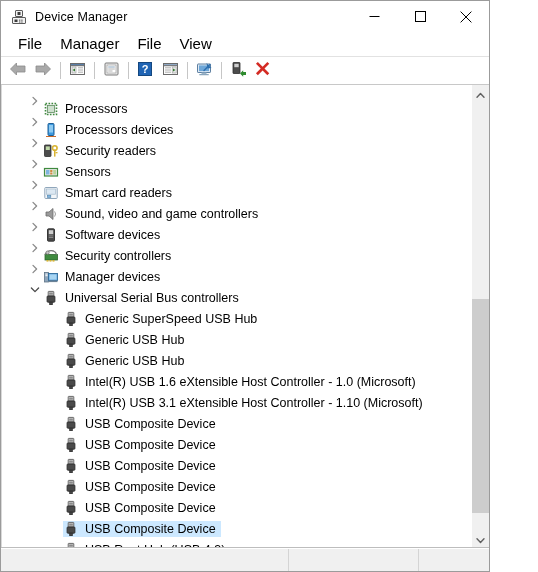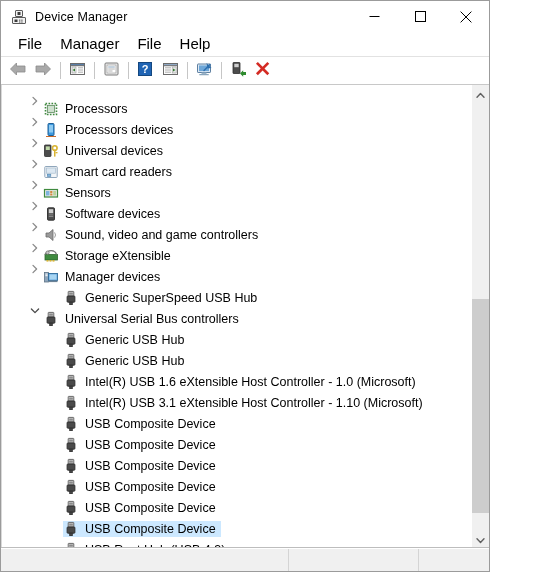--- a/index.html
+++ b/index.html
@@ -272,21 +272,21 @@
           <line x1="11.4" y1="0.6" x2="0.6" y2="11.4" stroke="#000" stroke-width="1"></line>
         </svg>
       </div>
     </div>
   </div>
 
   <div class="menubar">
     <div class="menu-item">File</div>
     <div class="menu-item">Manager</div>
     <div class="menu-item">File</div>
-    <div class="menu-item">Help</div>
+    <div class="menu-item">View</div>
   </div>
 
   <div class="toolbar">
 
     <div class="tb-btn">
       <span>
         <svg width="18" height="16" viewBox="0 0 18 16">
           <path d="M7.5 2 L1.5 8 L7.5 14 L7.5 11 L16 11 L16 5 L7.5 5 Z" fill="#a9a9a9" stroke="#8a8a8a" stroke-width="0.8" stroke-linejoin="round"></path>
         </svg>
       </span>
@@ -435,37 +435,21 @@
             </svg>
           </div>
           <div class="row-inner">
             <span class="row-icon"><svg width="16" height="16" viewBox="0 0 16 16">
         <rect x="1.5" y="2" width="6.5" height="11.5" rx="0.8" fill="#4c4c4c" stroke="#2f2f2f" stroke-width="0.8"></rect>
         <rect x="2.8" y="3.4" width="4" height="3.6" fill="#bfd8a8"></rect>
         <circle cx="11.8" cy="5" r="2.3" fill="none" stroke="#d9b433" stroke-width="1.6"></circle>
         <rect x="11" y="6.6" width="1.5" height="7" fill="#d9b433"></rect>
         <rect x="12.5" y="9" width="2" height="1.3" fill="#d9b433"></rect>
       </svg></span>
-            <span class="row-label">Universal devices</span>
-          </div>
-        </div>
-        <div class="row lvl1">
-          <div class="pad" style="width: 26px; flex: 0 0 auto;"></div>
-          <div class="twisty">
-            <svg width="10" height="10" viewBox="0 0 10 10">
-              <path d="M3 1.4 L6.6 5 L3 8.6" fill="none" stroke="#8a8a8a" stroke-width="1.3" stroke-linecap="round" stroke-linejoin="round"></path>
-            </svg>
-          </div>
-          <div class="row-inner">
-            <span class="row-icon"><svg width="16" height="16" viewBox="0 0 16 16">
-        <rect x="1.8" y="2.5" width="12.4" height="11" rx="0.8" fill="#f2f5f8" stroke="#8fa6bb" stroke-width="1"></rect>
-        <rect x="3.4" y="4" width="9.2" height="5.2" fill="#dce8f2" stroke="#a8bccd" stroke-width="0.7"></rect>
-        <rect x="4.4" y="10.2" width="3.4" height="2.2" fill="#7fb4df" stroke="#4f84ae" stroke-width="0.6"></rect>
-      </svg></span>
-            <span class="row-label">Smart card readers</span>
+            <span class="row-label">Security readers</span>
           </div>
         </div>
         <div class="row lvl1">
           <div class="pad" style="width: 26px; flex: 0 0 auto;"></div>
           <div class="twisty">
             <svg width="10" height="10" viewBox="0 0 10 10">
               <path d="M3 1.4 L6.6 5 L3 8.6" fill="none" stroke="#8a8a8a" stroke-width="1.3" stroke-linecap="round" stroke-linejoin="round"></path>
             </svg>
           </div>
           <div class="row-inner">
@@ -481,60 +465,76 @@
         </div>
         <div class="row lvl1">
           <div class="pad" style="width: 26px; flex: 0 0 auto;"></div>
           <div class="twisty">
             <svg width="10" height="10" viewBox="0 0 10 10">
               <path d="M3 1.4 L6.6 5 L3 8.6" fill="none" stroke="#8a8a8a" stroke-width="1.3" stroke-linecap="round" stroke-linejoin="round"></path>
             </svg>
           </div>
           <div class="row-inner">
             <span class="row-icon"><svg width="16" height="16" viewBox="0 0 16 16">
+        <rect x="1.8" y="2.5" width="12.4" height="11" rx="0.8" fill="#f2f5f8" stroke="#8fa6bb" stroke-width="1"></rect>
+        <rect x="3.4" y="4" width="9.2" height="5.2" fill="#dce8f2" stroke="#a8bccd" stroke-width="0.7"></rect>
+        <rect x="4.4" y="10.2" width="3.4" height="2.2" fill="#7fb4df" stroke="#4f84ae" stroke-width="0.6"></rect>
+      </svg></span>
+            <span class="row-label">Smart card readers</span>
+          </div>
+        </div>
+        <div class="row lvl1">
+          <div class="pad" style="width: 26px; flex: 0 0 auto;"></div>
+          <div class="twisty">
+            <svg width="10" height="10" viewBox="0 0 10 10">
+              <path d="M3 1.4 L6.6 5 L3 8.6" fill="none" stroke="#8a8a8a" stroke-width="1.3" stroke-linecap="round" stroke-linejoin="round"></path>
+            </svg>
+          </div>
+          <div class="row-inner">
+            <span class="row-icon"><svg width="16" height="16" viewBox="0 0 16 16">
+        <path d="M3 6 L6 6 L10 2.5 L10 13.5 L6 10 L3 10 Z" fill="#9a9a9a" stroke="#6b6b6b" stroke-width="0.8" stroke-linejoin="round"></path>
+        <path d="M11.6 5.4 Q13.4 8 11.6 10.6" fill="none" stroke="#9a9a9a" stroke-width="1"></path>
+      </svg></span>
+            <span class="row-label">Sound, video and game controllers</span>
+          </div>
+        </div>
+        <div class="row lvl1">
+          <div class="pad" style="width: 26px; flex: 0 0 auto;"></div>
+          <div class="twisty">
+            <svg width="10" height="10" viewBox="0 0 10 10">
+              <path d="M3 1.4 L6.6 5 L3 8.6" fill="none" stroke="#8a8a8a" stroke-width="1.3" stroke-linecap="round" stroke-linejoin="round"></path>
+            </svg>
+          </div>
+          <div class="row-inner">
+            <span class="row-icon"><svg width="16" height="16" viewBox="0 0 16 16">
         <rect x="4.5" y="1.8" width="7" height="12.4" rx="1" fill="#4c4c4c" stroke="#2a2a2a" stroke-width="0.9"></rect>
         <rect x="5.8" y="3.2" width="4.4" height="4" fill="#cfcfcf"></rect>
         <rect x="5.8" y="8.4" width="4.4" height="1" fill="#8a8a8a"></rect>
         <rect x="5.8" y="10" width="4.4" height="1" fill="#8a8a8a"></rect>
       </svg></span>
             <span class="row-label">Software devices</span>
-          </div>
-        </div>
-        <div class="row lvl1">
-          <div class="pad" style="width: 26px; flex: 0 0 auto;"></div>
-          <div class="twisty">
-            <svg width="10" height="10" viewBox="0 0 10 10">
-              <path d="M3 1.4 L6.6 5 L3 8.6" fill="none" stroke="#8a8a8a" stroke-width="1.3" stroke-linecap="round" stroke-linejoin="round"></path>
-            </svg>
-          </div>
-          <div class="row-inner">
-            <span class="row-icon"><svg width="16" height="16" viewBox="0 0 16 16">
-        <path d="M3 6 L6 6 L10 2.5 L10 13.5 L6 10 L3 10 Z" fill="#9a9a9a" stroke="#6b6b6b" stroke-width="0.8" stroke-linejoin="round"></path>
-        <path d="M11.6 5.4 Q13.4 8 11.6 10.6" fill="none" stroke="#9a9a9a" stroke-width="1"></path>
-      </svg></span>
-            <span class="row-label">Sound, video and game controllers</span>
           </div>
         </div>
         <div class="row lvl1">
           <div class="pad" style="width: 26px; flex: 0 0 auto;"></div>
           <div class="twisty">
             <svg width="10" height="10" viewBox="0 0 10 10">
               <path d="M3 1.4 L6.6 5 L3 8.6" fill="none" stroke="#8a8a8a" stroke-width="1.3" stroke-linecap="round" stroke-linejoin="round"></path>
             </svg>
           </div>
           <div class="row-inner">
             <span class="row-icon"><svg width="16" height="16" viewBox="0 0 16 16">
         <rect x="2" y="6.5" width="12.5" height="5.5" fill="#3f8a3f" stroke="#2c642c" stroke-width="0.8"></rect>
         <rect x="3.5" y="12" width="2" height="1.6" fill="#d9b433"></rect>
         <rect x="6.5" y="12" width="2" height="1.6" fill="#d9b433"></rect>
         <rect x="9.5" y="12" width="2" height="1.6" fill="#d9b433"></rect>
         <path d="M2 6.5 Q5 1.5 10.5 3 Q13 4 13.5 6.5" fill="none" stroke="#7a7a7a" stroke-width="1.3"></path>
         <circle cx="4.6" cy="4.6" r="1.6" fill="#c8c8c8" stroke="#7a7a7a" stroke-width="0.8"></circle>
       </svg></span>
-            <span class="row-label">Storage eXtensible</span>
+            <span class="row-label">Security controllers</span>
           </div>
         </div>
         <div class="row lvl1">
           <div class="pad" style="width: 26px; flex: 0 0 auto;"></div>
           <div class="twisty">
             <svg width="10" height="10" viewBox="0 0 10 10">
               <path d="M3 1.4 L6.6 5 L3 8.6" fill="none" stroke="#8a8a8a" stroke-width="1.3" stroke-linecap="round" stroke-linejoin="round"></path>
             </svg>
           </div>
           <div class="row-inner">
@@ -542,49 +542,49 @@
         <rect x="1.5" y="3.5" width="4" height="9.5" fill="#8fa6bb" stroke="#5c7386" stroke-width="0.8"></rect>
         <rect x="2.4" y="4.6" width="2.2" height="1" fill="#ffffff"></rect>
         <rect x="2.4" y="6.2" width="2.2" height="1" fill="#ffffff"></rect>
         <rect x="5.5" y="4.5" width="9" height="7" fill="#5ba3dd" stroke="#2f6c9c" stroke-width="0.9"></rect>
         <rect x="6.4" y="5.4" width="7.2" height="5.2" fill="#a8d5f2"></rect>
         <rect x="5.5" y="11.5" width="9" height="1.6" fill="#6b8296"></rect>
       </svg></span>
             <span class="row-label">Manager devices</span>
           </div>
         </div>
+        <div class="row lvl1">
+          <div class="pad" style="width: 26px; flex: 0 0 auto;"></div>
+          <div class="twisty">
+            <svg width="10" height="10" viewBox="0 0 10 10">
+              <path d="M1.4 3 L5 6.6 L8.6 3" fill="none" stroke="#4a4a4a" stroke-width="1.3" stroke-linecap="round" stroke-linejoin="round"></path>
+            </svg>
+          </div>
+          <div class="row-inner">
+            <span class="row-icon"><svg width="16" height="16" viewBox="0 0 16 16">
+        <rect x="5.2" y="1.4" width="5.6" height="4.6" rx="0.5" fill="#d8d8d8" stroke="#5a5a5a" stroke-width="0.9"></rect>
+        <rect x="6.4" y="2.5" width="1.3" height="2.2" fill="#6a6a6a"></rect>
+        <rect x="8.3" y="2.5" width="1.3" height="2.2" fill="#6a6a6a"></rect>
+        <rect x="4.1" y="6" width="7.8" height="6.2" rx="0.8" fill="#4a4a4a" stroke="#2b2b2b" stroke-width="0.9"></rect>
+        <rect x="6.7" y="12.2" width="2.6" height="2.4" fill="#4a4a4a" stroke="#2b2b2b" stroke-width="0.8"></rect>
+      </svg></span>
+            <span class="row-label">Universal Serial Bus controllers</span>
+          </div>
+        </div>
         <div class="row lvl2">
           <div style="width: 62px; flex: 0 0 auto;"></div>
           <div class="row-inner">
             <span class="row-icon"><svg width="16" height="16" viewBox="0 0 16 16">
         <rect x="5.2" y="1.4" width="5.6" height="4.6" rx="0.5" fill="#d8d8d8" stroke="#5a5a5a" stroke-width="0.9"></rect>
         <rect x="6.4" y="2.5" width="1.3" height="2.2" fill="#6a6a6a"></rect>
         <rect x="8.3" y="2.5" width="1.3" height="2.2" fill="#6a6a6a"></rect>
         <rect x="4.1" y="6" width="7.8" height="6.2" rx="0.8" fill="#4a4a4a" stroke="#2b2b2b" stroke-width="0.9"></rect>
         <rect x="6.7" y="12.2" width="2.6" height="2.4" fill="#4a4a4a" stroke="#2b2b2b" stroke-width="0.8"></rect>
       </svg></span>
             <span class="row-label">Generic SuperSpeed USB Hub</span>
-          </div>
-        </div>
-        <div class="row lvl1">
-          <div class="pad" style="width: 26px; flex: 0 0 auto;"></div>
-          <div class="twisty">
-            <svg width="10" height="10" viewBox="0 0 10 10">
-              <path d="M1.4 3 L5 6.6 L8.6 3" fill="none" stroke="#4a4a4a" stroke-width="1.3" stroke-linecap="round" stroke-linejoin="round"></path>
-            </svg>
-          </div>
-          <div class="row-inner">
-            <span class="row-icon"><svg width="16" height="16" viewBox="0 0 16 16">
-        <rect x="5.2" y="1.4" width="5.6" height="4.6" rx="0.5" fill="#d8d8d8" stroke="#5a5a5a" stroke-width="0.9"></rect>
-        <rect x="6.4" y="2.5" width="1.3" height="2.2" fill="#6a6a6a"></rect>
-        <rect x="8.3" y="2.5" width="1.3" height="2.2" fill="#6a6a6a"></rect>
-        <rect x="4.1" y="6" width="7.8" height="6.2" rx="0.8" fill="#4a4a4a" stroke="#2b2b2b" stroke-width="0.9"></rect>
-        <rect x="6.7" y="12.2" width="2.6" height="2.4" fill="#4a4a4a" stroke="#2b2b2b" stroke-width="0.8"></rect>
-      </svg></span>
-            <span class="row-label">Universal Serial Bus controllers</span>
           </div>
         </div>
         <div class="row lvl2">
           <div style="width: 62px; flex: 0 0 auto;"></div>
           <div class="row-inner">
             <span class="row-icon"><svg width="16" height="16" viewBox="0 0 16 16">
         <rect x="5.2" y="1.4" width="5.6" height="4.6" rx="0.5" fill="#d8d8d8" stroke="#5a5a5a" stroke-width="0.9"></rect>
         <rect x="6.4" y="2.5" width="1.3" height="2.2" fill="#6a6a6a"></rect>
         <rect x="8.3" y="2.5" width="1.3" height="2.2" fill="#6a6a6a"></rect>
         <rect x="4.1" y="6" width="7.8" height="6.2" rx="0.8" fill="#4a4a4a" stroke="#2b2b2b" stroke-width="0.9"></rect>

